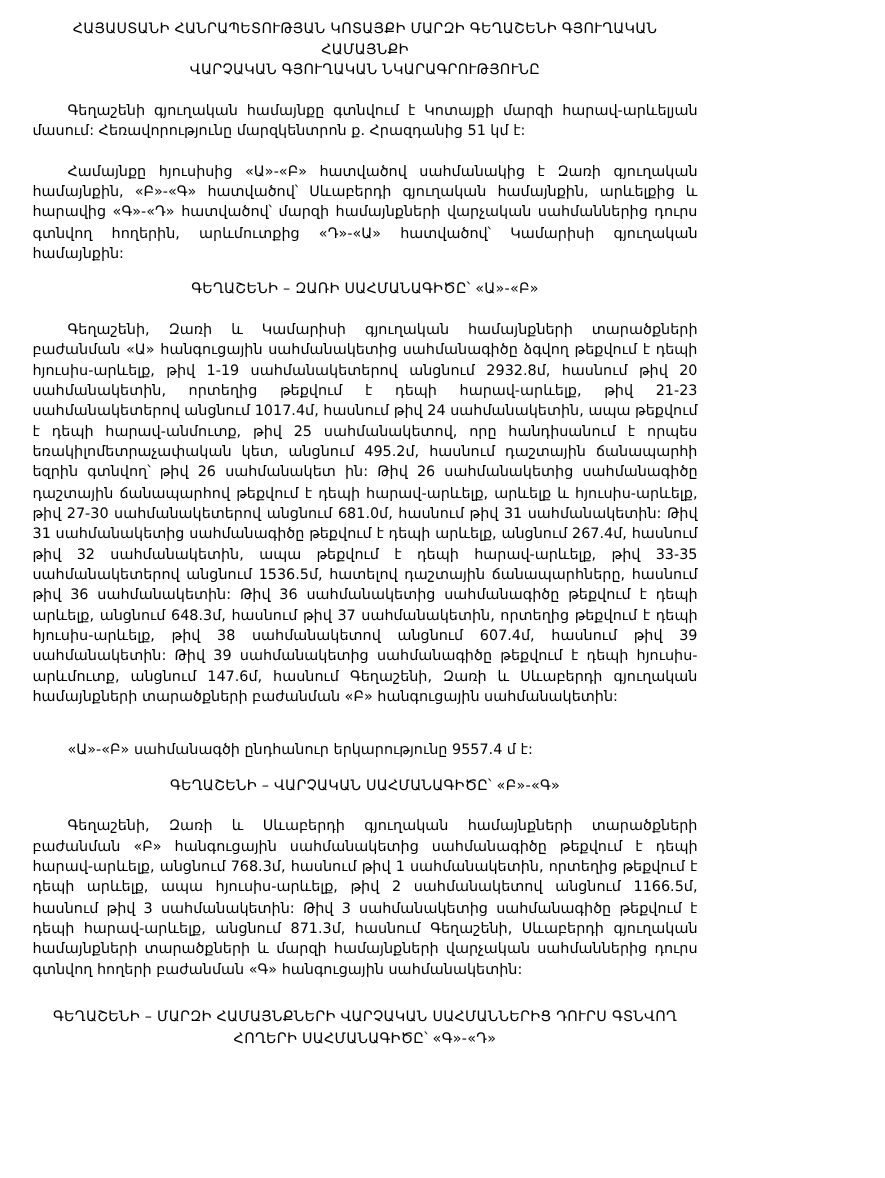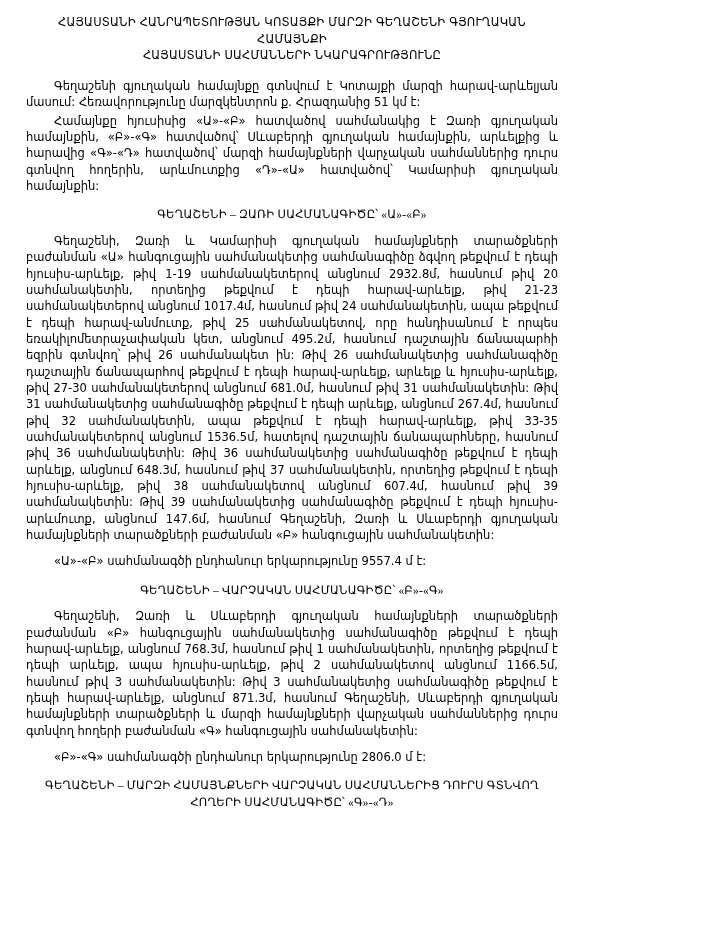--- a/index.html
+++ b/index.html
@@ -29,64 +29,62 @@
     font-weight: normal;
   }
   .doc-title .line {
     display: block;
   }
   p.body-par {
     font-size: 11.5px;
     line-height: 1.42;
     text-align: justify;
     text-justify: inter-word;
-    margin: 0 0 2px 0;
+    margin: 16px 0 2px 0;
     text-indent: 28px;
   }
   .section-head {
     text-align: center;
     font-size: 11.5px;
     line-height: 1.45;
     margin: 12px 0 10px 0;
     letter-spacing: 0.2px;
   }
   .section-head .line {
     display: block;
-    font-family: Liberation Serif, serif;
   }
   .spacer-sm { height: 8px; }
 </style>
 </head>
 <body>
 
 <div class="page">
 
   <div class="doc-title">
     <span class="line">ՀԱՅԱՍՏԱՆԻ ՀԱՆՐԱՊԵՏՈՒԹՅԱՆ ԿՈՏԱՅՔԻ ՄԱՐԶԻ ԳԵՂԱՇԵՆԻ ԳՅՈՒՂԱԿԱՆ ՀԱՄԱՅՆՔԻ</span>
-    <span class="line">ՀԱՅԱՍՏԱՆԻ ՍԱՀՄԱՆՆԵՐԻ ՆԿԱՐԱԳՐՈՒԹՅՈՒՆԸ</span>
+    <span class="line">ՎԱՐՉԱԿԱՆ ԳՅՈՒՂԱԿԱՆ ՆԿԱՐԱԳՐՈՒԹՅՈՒՆԸ</span>
   </div>
 
   <p class="body-par">Գեղաշենի գյուղական համայնքը գտնվում է Կոտայքի մարզի հարավ-արևելյան մասում: Հեռավորությունը մարզկենտրոն ք. Հրազդանից 51 կմ է:</p>
   <p class="body-par">Համայնքը հյուսիսից «Ա»-«Բ» հատվածով սահմանակից է Զառի գյուղական համայնքին, «Բ»-«Գ» հատվածով՝ Սևաբերդի գյուղական համայնքին, արևելքից և հարավից «Գ»-«Դ» հատվածով՝ մարզի համայնքների վարչական սահմաններից դուրս գտնվող հողերին, արևմուտքից «Դ»-«Ա» հատվածով՝ Կամարիսի գյուղական համայնքին:</p>
 
   <div class="section-head">
     <span class="line">ԳԵՂԱՇԵՆԻ – ԶԱՌԻ ՍԱՀՄԱՆԱԳԻԾԸ՝ «Ա»-«Բ»</span>
   </div>
 
   <p class="body-par">Գեղաշենի, Զառի և Կամարիսի գյուղական համայնքների տարածքների բաժանման «Ա» հանգուցային սահմանակետից սահմանագիծը ձգվող թեքվում է դեպի հյուսիս-արևելք, թիվ 1-19 սահմանակետերով անցնում 2932.8մ, հասնում թիվ 20 սահմանակետին, որտեղից թեքվում է դեպի հարավ-արևելք, թիվ 21-23 սահմանակետերով անցնում 1017.4մ, հասնում թիվ 24 սահմանակետին, ապա թեքվում է դեպի հարավ-անմուտք, թիվ 25 սահմանակետով, որը հանդիսանում է որպես եռակիլոմետրաչափական կետ, անցնում 495.2մ, հասնում դաշտային ճանապարհի եզրին գտնվող՝ թիվ 26 սահմանակետ ին: Թիվ 26 սահմանակետից սահմանագիծը դաշտային ճանապարհով թեքվում է դեպի հարավ-արևելք, արևելք և հյուսիս-արևելք, թիվ 27-30 սահմանակետերով անցնում 681.0մ, հասնում թիվ 31 սահմանակետին: Թիվ 31 սահմանակետից սահմանագիծը թեքվում է դեպի արևելք, անցնում 267.4մ, հասնում թիվ 32 սահմանակետին, ապա թեքվում է դեպի հարավ-արևելք, թիվ 33-35 սահմանակետերով անցնում 1536.5մ, հատելով դաշտային ճանապարհները, հասնում թիվ 36 սահմանակետին: Թիվ 36 սահմանակետից սահմանագիծը թեքվում է դեպի արևելք, անցնում 648.3մ, հասնում թիվ 37 սահմանակետին, որտեղից թեքվում է դեպի հյուսիս-արևելք, թիվ 38 սահմանակետով անցնում 607.4մ, հասնում թիվ 39 սահմանակետին: Թիվ 39 սահմանակետից սահմանագիծը թեքվում է դեպի հյուսիս-արևմուտք, անցնում 147.6մ, հասնում Գեղաշենի, Զառի և Սևաբերդի գյուղական համայնքների տարածքների բաժանման «Բ» հանգուցային սահմանակետին:</p>
   <div class="spacer-sm"></div>
   <p class="body-par">«Ա»-«Բ» սահմանագծի ընդհանուր երկարությունը 9557.4 մ է:</p>
 
   <div class="section-head">
     <span class="line">ԳԵՂԱՇԵՆԻ – ՎԱՐՉԱԿԱՆ ՍԱՀՄԱՆԱԳԻԾԸ՝ «Բ»-«Գ»</span>
   </div>
 
   <p class="body-par">Գեղաշենի, Զառի և Սևաբերդի գյուղական համայնքների տարածքների բաժանման «Բ» հանգուցային սահմանակետից սահմանագիծը թեքվում է դեպի հարավ-արևելք, անցնում 768.3մ, հասնում թիվ 1 սահմանակետին, որտեղից թեքվում է դեպի արևելք, ապա հյուսիս-արևելք, թիվ 2 սահմանակետով անցնում 1166.5մ, հասնում թիվ 3 սահմանակետին: Թիվ 3 սահմանակետից սահմանագիծը թեքվում է դեպի հարավ-արևելք, անցնում 871.3մ, հասնում Գեղաշենի, Սևաբերդի գյուղական համայնքների տարածքների և մարզի համայնքների վարչական սահմաններից դուրս գտնվող հողերի բաժանման «Գ» հանգուցային սահմանակետին:</p>
   <div class="spacer-sm"></div>
-  <p class="body-par">«Բ»-«Գ» սահմանագծի ընդհանուր երկարությունը 2806.0 մ է:</p>
 
   <div class="section-head">
     <span class="line">ԳԵՂԱՇԵՆԻ – ՄԱՐԶԻ ՀԱՄԱՅՆՔՆԵՐԻ ՎԱՐՉԱԿԱՆ ՍԱՀՄԱՆՆԵՐԻՑ ԴՈՒՐՍ ԳՏՆՎՈՂ</span>
     <span class="line">ՀՈՂԵՐԻ ՍԱՀՄԱՆԱԳԻԾԸ՝ «Գ»-«Դ»</span>
   </div>
 
 
 </div>
 
 </body></html>

